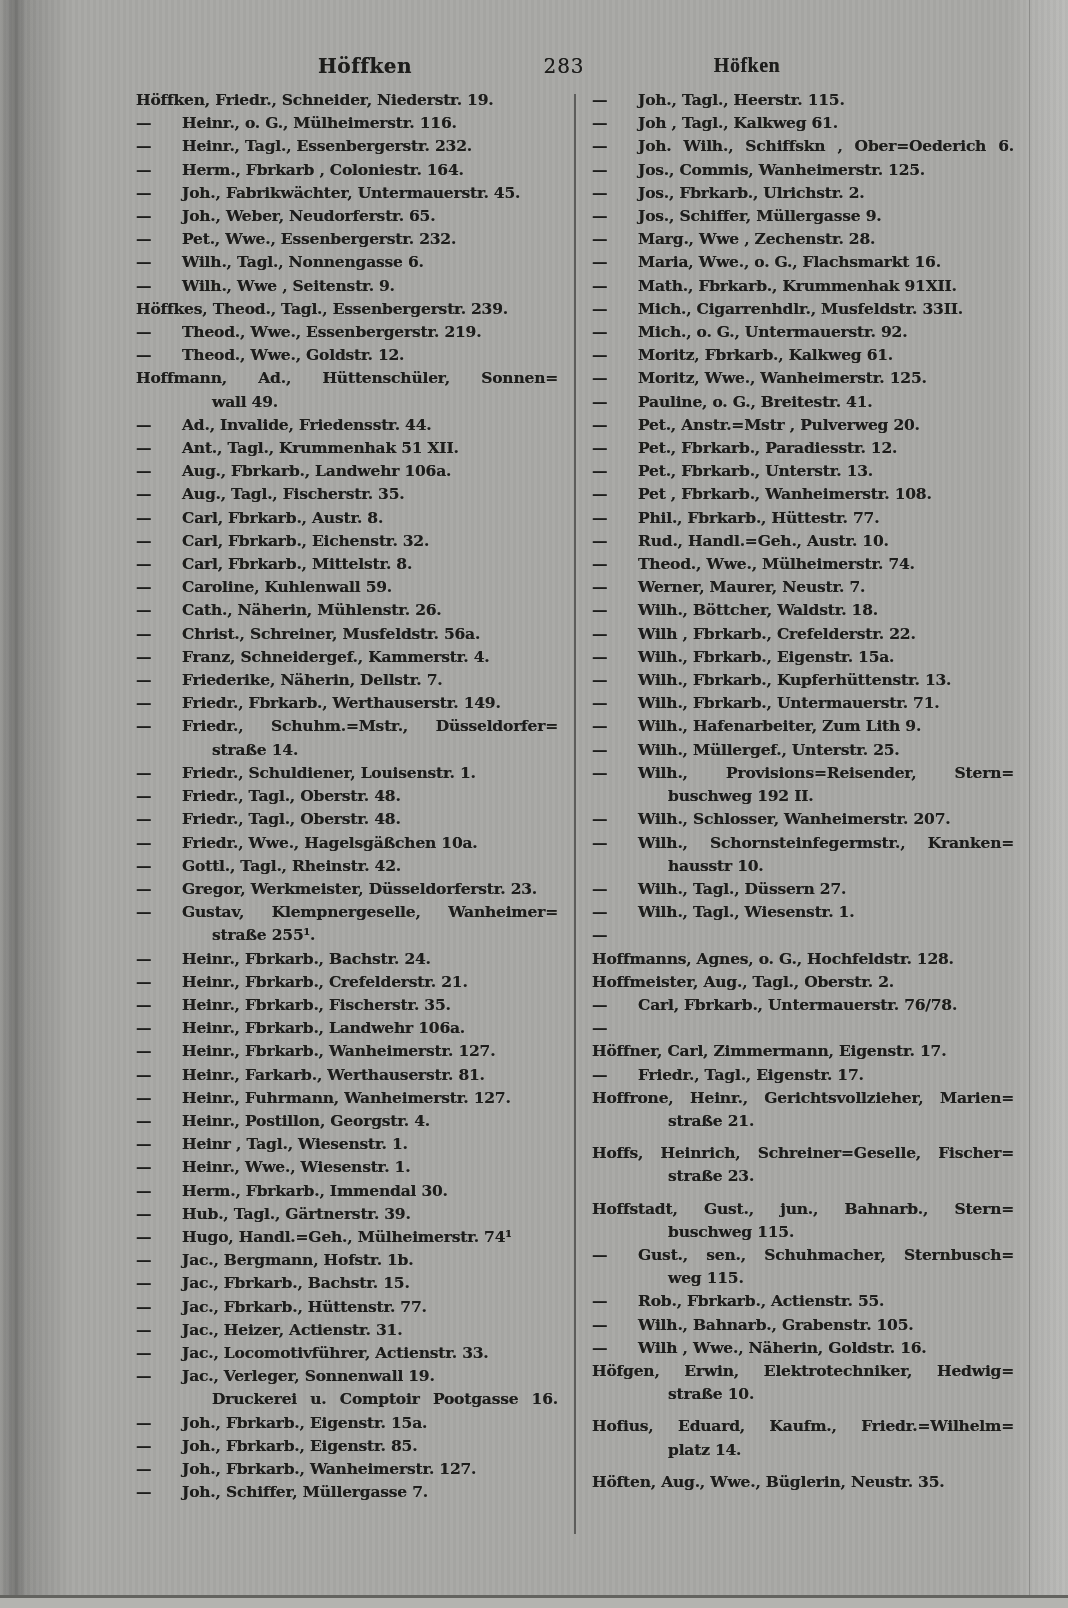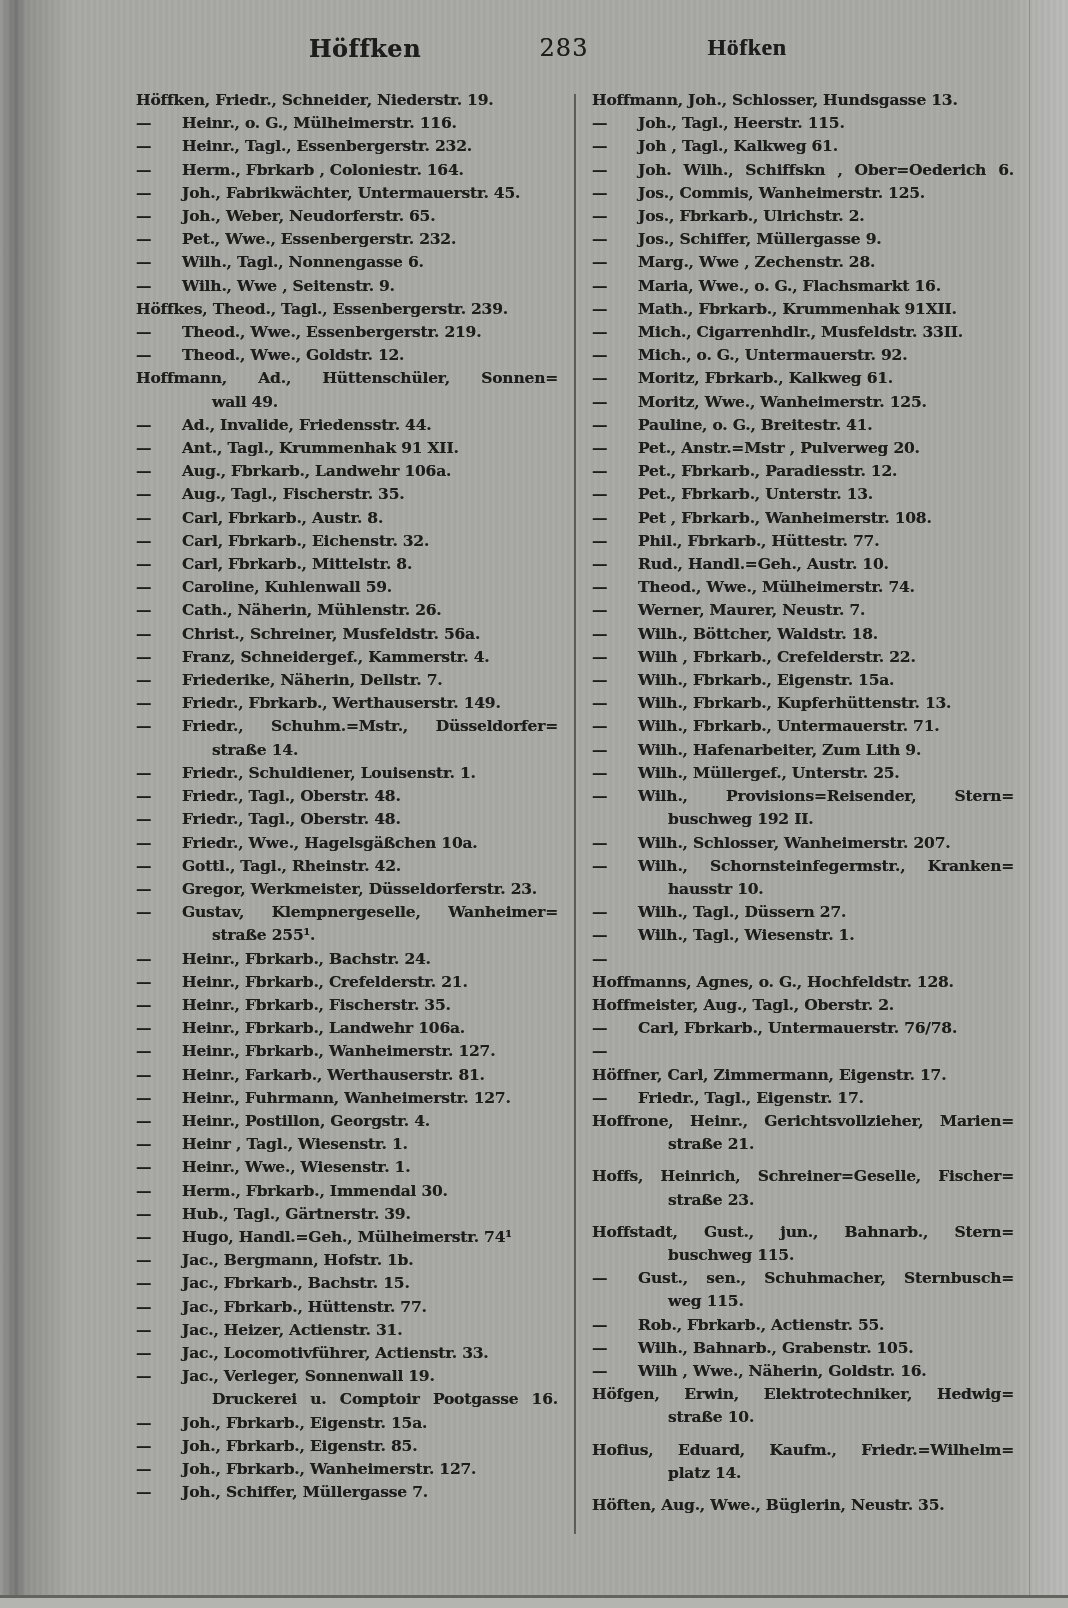--- a/index.html
+++ b/index.html
@@ -24,22 +24,22 @@
   }
   .bottom-light {
     position: absolute; left: 0; right: 0; bottom: 0; height: 10px;
     background: #b4b4b0;
   }
   .right-edge-line {
     position: absolute; top: 0; bottom: 0; left: 1029px; width: 1px;
     background: rgba(0,0,0,0.18);
   }
   .hdr {
-    position: absolute; top: 34px;
-    font-size: 24px; font-weight: 700;
+    position: absolute; top: 54px;
+    font-size: 20px; font-weight: 700;
     letter-spacing: 0.5px;
     text-align: center;
     text-shadow: 0 0 0.5px rgba(0,0,0,0.6);
   }
   .hdr-left  { left: 240px; width: 250px; }
   .hdr-num   { left: 514px; width: 100px; font-weight: 400; letter-spacing: 1px; }
   .hdr-right { left: 622px; width: 250px; font-family: Liberation Serif, serif; }
   .divider {
     position: absolute; left: 574px; top: 94px; width: 2px; height: 1440px;
     background: rgba(35,35,33,0.55);
@@ -124,21 +124,21 @@
       </div>
       <div class="line wrap">
         <span class="txt">wall 49.</span>
       </div>
       <div class="line dash">
         <span class="dash-glyph">—</span>
         <span class="txt">Ad., Invalide, Friedensstr. 44.</span>
       </div>
       <div class="line dash">
         <span class="dash-glyph">—</span>
-        <span class="txt">Ant., Tagl., Krummenhak 91 XII.</span>
+        <span class="txt">Ant., Tagl., Krummenhak 51 XII.</span>
       </div>
       <div class="line dash">
         <span class="dash-glyph">—</span>
         <span class="txt">Aug., Fbrkarb., Landwehr 106a.</span>
       </div>
       <div class="line dash">
         <span class="dash-glyph">—</span>
         <span class="txt">Aug., Tagl., Fischerstr. 35.</span>
       </div>
       <div class="line dash">
@@ -305,23 +305,20 @@
       <div class="line dash">
         <span class="dash-glyph">—</span>
         <span class="txt">Joh., Fbrkarb., Wanheimerstr. 127.</span>
       </div>
       <div class="line dash">
         <span class="dash-glyph">—</span>
         <span class="txt">Joh., Schiffer, Müllergasse 7.</span>
       </div>
     </div>
   <div class="col col-right" id="col-1">
-      <div class="line main">
-        <span class="txt">Hoffmann, Joh., Schlosser, Hundsgasse 13.</span>
-      </div>
       <div class="line dash">
         <span class="dash-glyph">—</span>
         <span class="txt">Joh., Tagl., Heerstr. 115.</span>
       </div>
       <div class="line dash">
         <span class="dash-glyph">—</span>
         <span class="txt">Joh , Tagl., Kalkweg 61.</span>
       </div>
       <div class="line dash j">
         <span class="dash-glyph">—</span>

